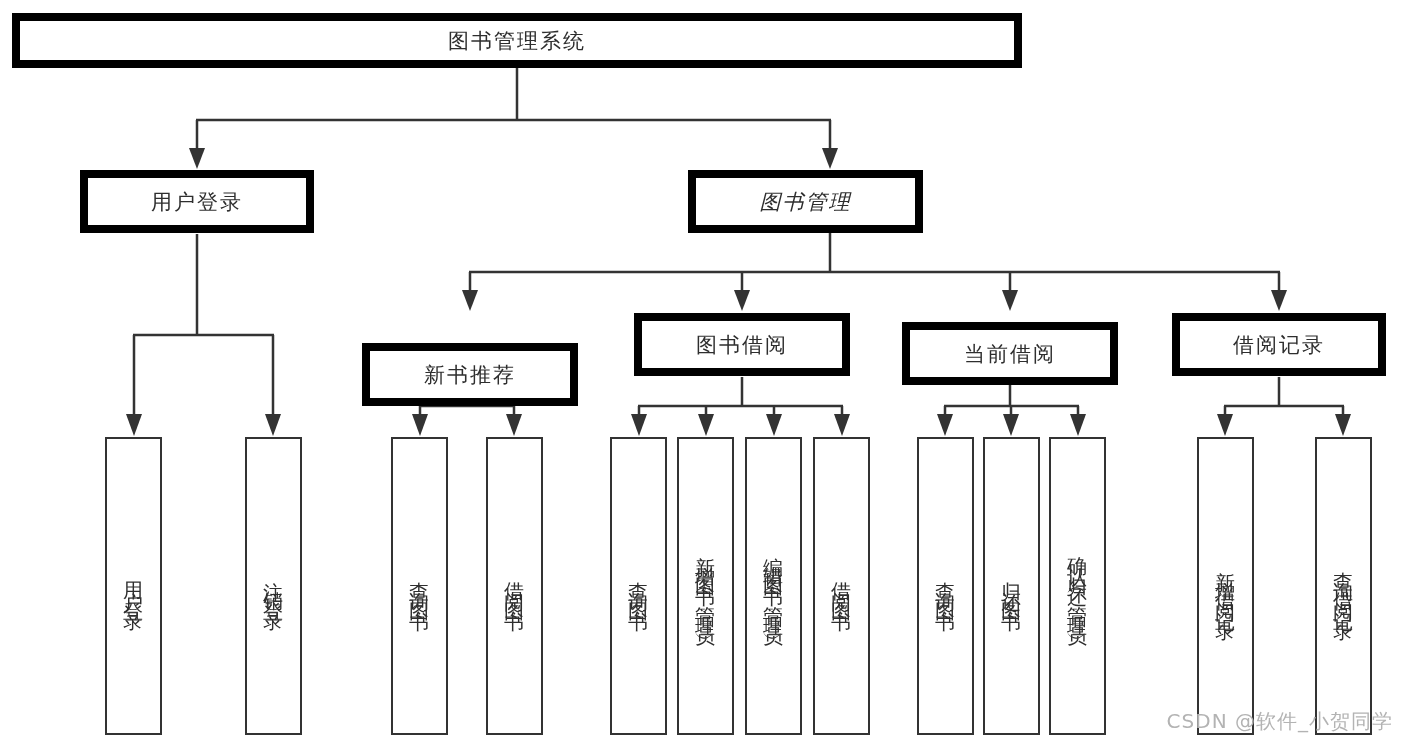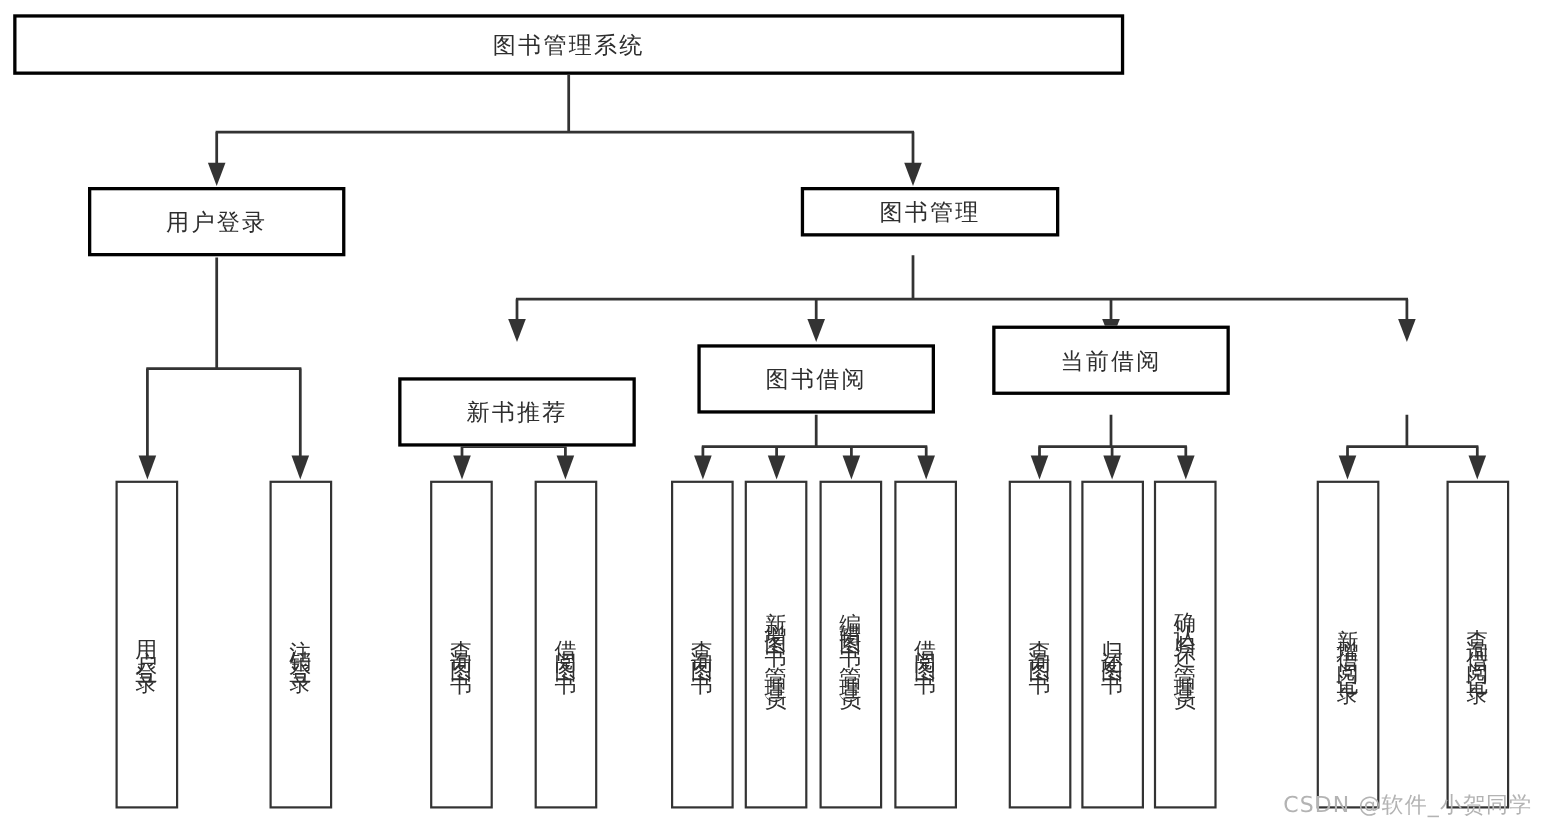--- a/index.html
+++ b/index.html
@@ -31,21 +31,21 @@
   .node {
     position: absolute;
     background: #ffffff;
     display: flex;
     align-items: center;
     justify-content: center;
     box-sizing: border-box;
     z-index: 2;
   }
   .node.h {
-    border: 3px solid #000000;
+    border: 8px solid #000000;
   }
   .node.v {
     border: 2px solid #333333;
   }
   .lbl-h {
     font-size: 21px;
     letter-spacing: 2px;
     white-space: nowrap;
     color: #2e2e2e;
   }
@@ -53,21 +53,21 @@
     writing-mode: vertical-lr;
     font-size: 20px;
     letter-spacing: 10px;
     line-height: 1;
     color: #2e2e2e;
     white-space: nowrap;
   }
   #watermark {
     position: absolute;
     right: 12px;
-    bottom: 2px;
+    bottom: 12px;
     font-size: 20px;
     color: #b3b3b3;
     letter-spacing: 1px;
     z-index: 3;
     white-space: nowrap;
   }
 </style>
 </head>
 <body>
 
@@ -136,32 +136,35 @@
     </g>
   </svg>
 
   <div class="node h" style="left:12px; top:13px; width:1010px; height:55px;">
     <span class="lbl-h">图书管理系统</span>
   </div>
 
   <div class="node h" style="left:80px; top:170px; width:234px; height:63px;">
     <span class="lbl-h">用户登录</span>
   </div>
-  <div class="node h" style="left:728px; top:170px; width:235px; height:45px;">
+  <div class="node h" style="left:688px; top:170px; width:235px; height:63px;font-style:italic;">
     <span class="lbl-h">图书管理</span>
   </div>
 
   <div class="node h" style="left:362px; top:313px; width:216px; height:63px;margin-top:30px;">
     <span class="lbl-h">新书推荐</span>
   </div>
   <div class="node h" style="left:634px; top:313px; width:216px; height:63px;text-align:center;">
     <span class="lbl-h">图书借阅</span>
   </div>
-  <div class="node h" style="left:902px; top:296px; width:216px; height:63px;">
+  <div class="node h" style="left:902px; top:322px; width:216px; height:63px;">
     <span class="lbl-h">当前借阅</span>
+  </div>
+  <div class="node h" style="left:1172px; top:313px; width:214px; height:63px;">
+    <span class="lbl-h">借阅记录</span>
   </div>
 
   <div class="node v" style="left:105px; top:437px; width:57px; height:298px;">
     <span class="lbl-v">用户登录</span>
   </div>
   <div class="node v" style="left:245px; top:437px; width:57px; height:298px;">
     <span class="lbl-v">注销登录</span>
   </div>
 
   <div class="node v" style="left:391px; top:437px; width:57px; height:298px;">

